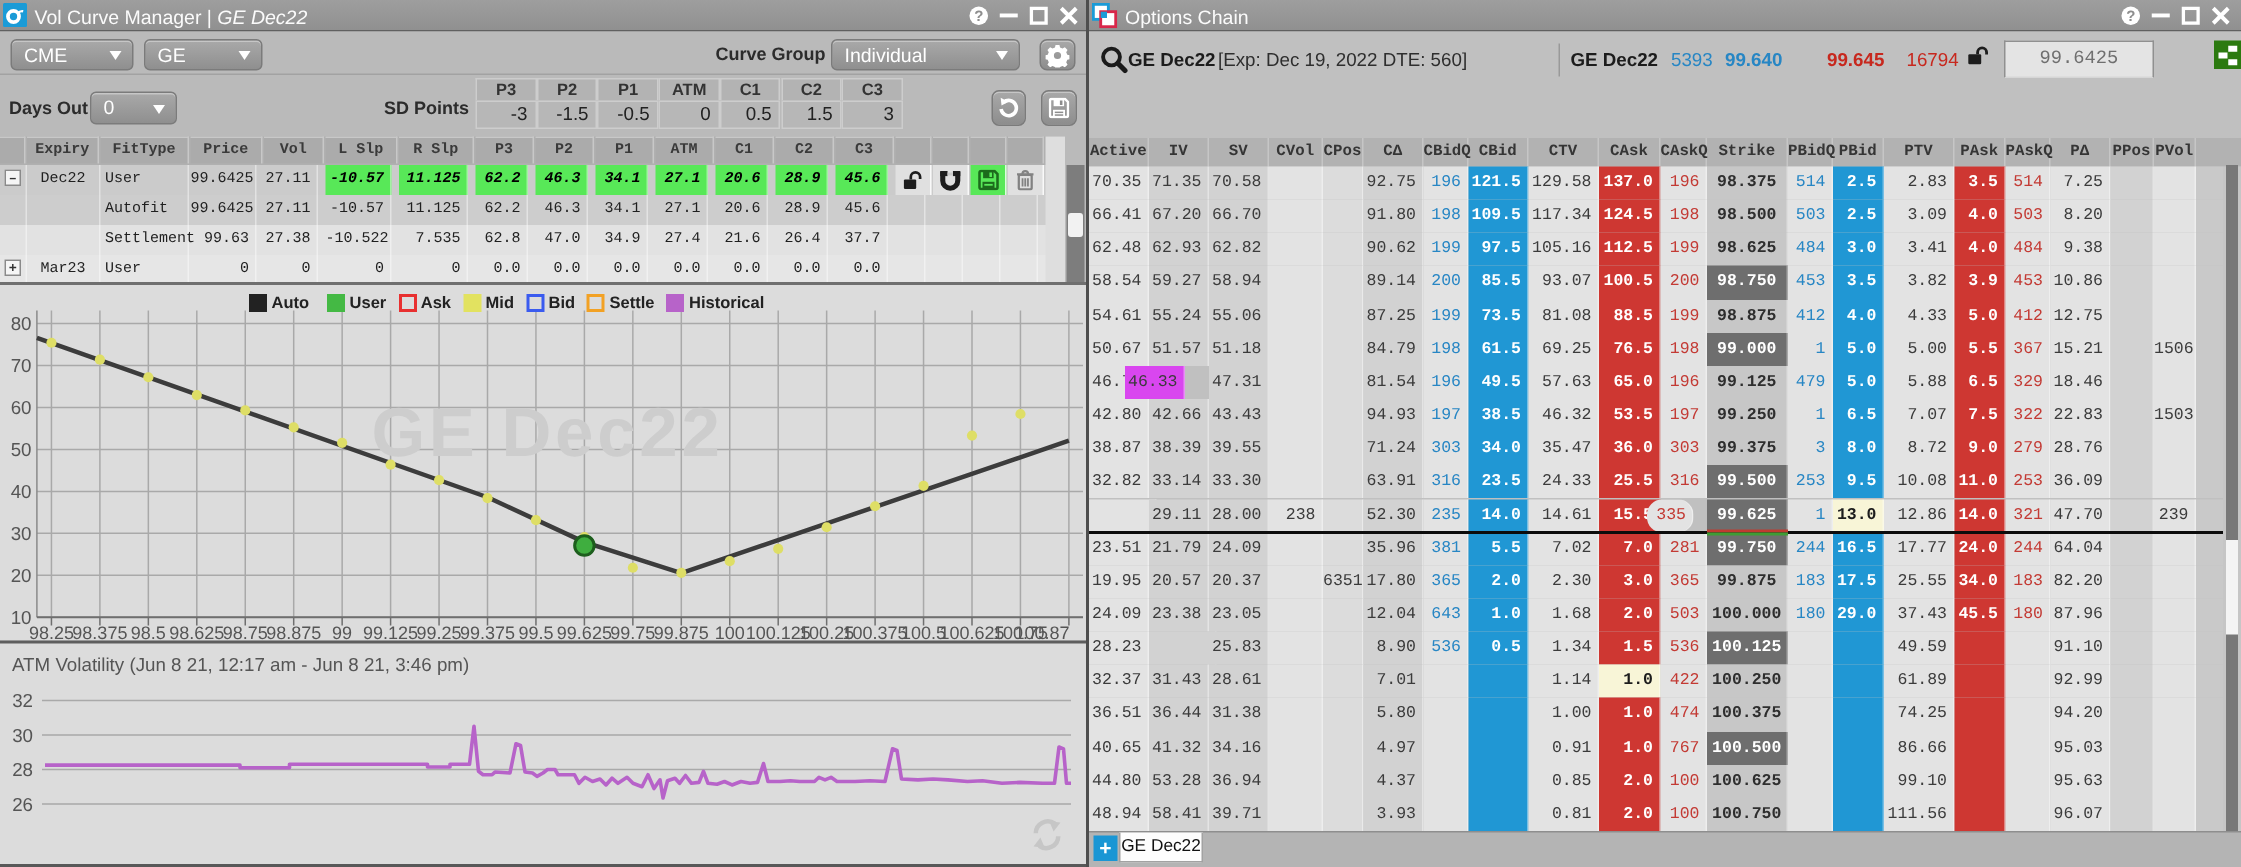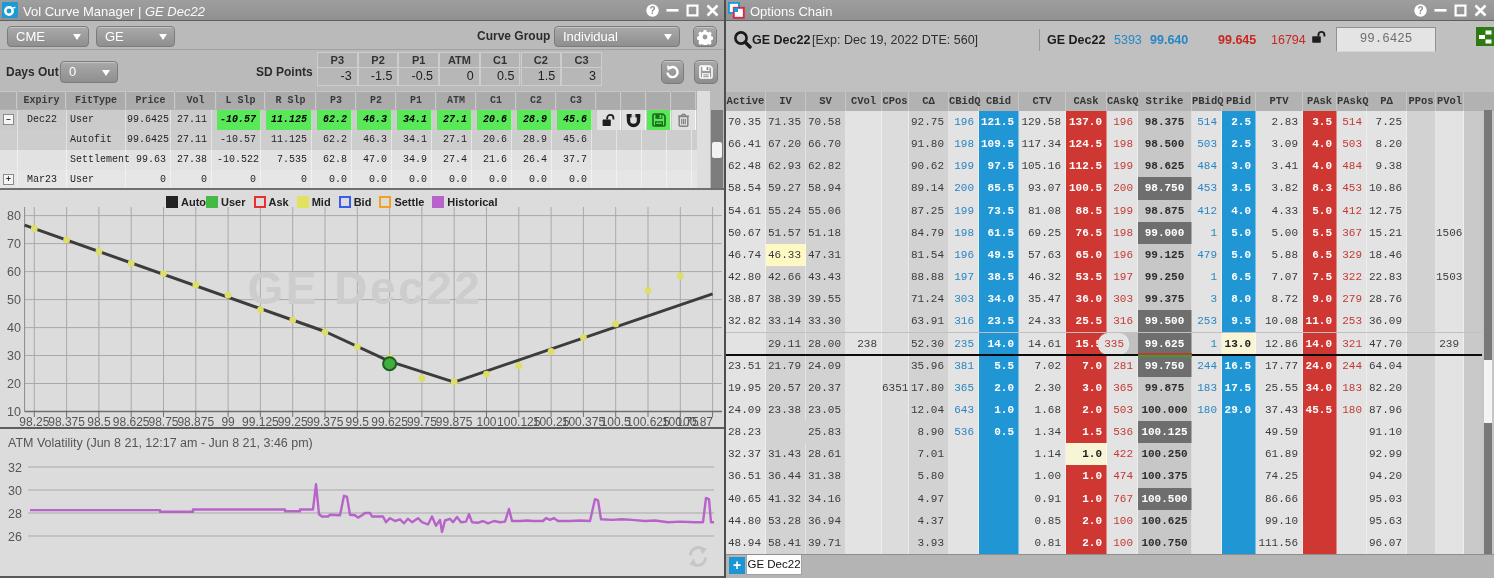--- a/index.html
+++ b/index.html
@@ -337,21 +337,21 @@
 <circle cx="551.1" cy="161.5" r="3.4" fill="#dede66"></circle>
 <circle cx="583.4" cy="147.5" r="3.4" fill="#dede66"></circle>
 <circle cx="615.7" cy="133.9" r="3.4" fill="#dede66"></circle>
 <circle cx="648.0" cy="100.4" r="3.4" fill="#dede66"></circle>
 <circle cx="680.3" cy="86.0" r="3.4" fill="#dede66"></circle>
 <circle cx="389.6" cy="173.7" r="6.5" fill="#3fae3f" stroke="#1d5e1d" stroke-width="2"></circle>
       </svg>
 </div>
 <div class="legend">
       <span class="lgbox" style="background:#222222"></span>
-      <span style="margin-right:0">Auto</span>
+      <span style="margin-right:12px">Auto</span>
       <span class="lgbox" style="background:#44b944"></span>
       <span style="margin-right:8px">User</span>
       <span class="lgbox" style="border:2.5px solid #e83030;background:#dcdcdc"></span>
       <span style="margin-right:8px">Ask</span>
       <span class="lgbox" style="background:#e2e260"></span>
       <span style="margin-right:8px">Mid</span>
       <span class="lgbox" style="border:2.5px solid #3a5bef;background:#dcdcdc"></span>
       <span style="margin-right:8px">Bid</span>
       <span class="lgbox" style="border:2.5px solid #f2a124;background:#dcdcdc"></span>
       <span style="margin-right:8px">Settle</span>
@@ -530,21 +530,21 @@
 <div class="rc" style="left:183px;width:40px;background:#d2d2d2;">89.14</div>
 <div class="rc" style="left:223px;width:30px;background:#e3e3e3;color:#2786c4;">200</div>
 <div class="rc" style="left:253px;width:40px;background:#2097d4;color:#fff;font-weight:bold">85.5</div>
 <div class="rc" style="left:293px;width:47px;background:#e3e3e3;">93.07</div>
 <div class="rc" style="left:340px;width:41px;background:#ce3732;color:#fff;font-weight:bold">100.5</div>
 <div class="rc" style="left:381px;width:31px;background:#e3e3e3;color:#c33a34;">200</div>
 <div class="rc" style="left:412px;width:54px;background:#6e6e6e;color:#fff;font-weight:bold;text-align:center;padding-right:0">98.750</div>
 <div class="rc" style="left:466px;width:30px;background:#e3e3e3;color:#2786c4;">453</div>
 <div class="rc" style="left:496px;width:34px;background:#2097d4;color:#fff;font-weight:bold">3.5</div>
 <div class="rc" style="left:530px;width:47px;background:#e3e3e3;">3.82</div>
-<div class="rc" style="left:577px;width:34px;background:#ce3732;color:#fff;font-weight:bold">8.3</div>
+<div class="rc" style="left:577px;width:34px;background:#ce3732;color:#fff;font-weight:bold">3.9</div>
 <div class="rc" style="left:611px;width:30px;background:#e3e3e3;color:#c33a34;">453</div>
 <div class="rc" style="left:641px;width:40px;background:#e3e3e3;">10.86</div>
 <div class="rc" style="left:681px;width:29px;background:#d2d2d2;"></div>
 <div class="rc" style="left:710px;width:28px;background:#e3e3e3;"></div>
 <div class="rc" style="left:738px;width:18px;background:#c9c9c9;border-right:none"></div>
 </div>
 <div class="rtr" style="left:0;top:199.60px">
 <div class="rc" style="left:0px;width:40px;background:#e3e3e3;">54.61</div>
 <div class="rc" style="left:40px;width:40px;background:#d2d2d2;">55.24</div>
 <div class="rc" style="left:80px;width:40px;background:#d2d2d2;">55.06</div>
@@ -585,21 +585,21 @@
 <div class="rc" style="left:530px;width:47px;background:#e3e3e3;">5.00</div>
 <div class="rc" style="left:577px;width:34px;background:#ce3732;color:#fff;font-weight:bold">5.5</div>
 <div class="rc" style="left:611px;width:30px;background:#e3e3e3;color:#c33a34;">367</div>
 <div class="rc" style="left:641px;width:40px;background:#e3e3e3;">15.21</div>
 <div class="rc" style="left:681px;width:29px;background:#d2d2d2;"></div>
 <div class="rc" style="left:710px;width:28px;background:#e3e3e3;">1506</div>
 <div class="rc" style="left:738px;width:18px;background:#c9c9c9;border-right:none"></div>
 </div>
 <div class="rtr" style="left:0;top:243.90px">
 <div class="rc" style="left:0px;width:40px;background:#e3e3e3;">46.74</div>
-<div class="rc" style="left:40px;width:40px;background:#fef9c3;">46.33</div>
+<div class="rc" style="left:24px;width:40px;background:#d946ef;">46.33</div>
 <div class="rc" style="left:80px;width:40px;background:#d2d2d2;">47.31</div>
 <div class="rc" style="left:120px;width:36px;background:#e3e3e3;"></div>
 <div class="rc" style="left:156px;width:27px;background:#dcdcdc;"></div>
 <div class="rc" style="left:183px;width:40px;background:#d2d2d2;">81.54</div>
 <div class="rc" style="left:223px;width:30px;background:#e3e3e3;color:#2786c4;">196</div>
 <div class="rc" style="left:253px;width:40px;background:#2097d4;color:#fff;font-weight:bold">49.5</div>
 <div class="rc" style="left:293px;width:47px;background:#e3e3e3;">57.63</div>
 <div class="rc" style="left:340px;width:41px;background:#ce3732;color:#fff;font-weight:bold">65.0</div>
 <div class="rc" style="left:381px;width:31px;background:#e3e3e3;color:#c33a34;">196</div>
 <div class="rc" style="left:412px;width:54px;background:#c7c7c7;color:#2e2e2e;font-weight:bold;text-align:center;padding-right:0">99.125</div>
@@ -612,21 +612,21 @@
 <div class="rc" style="left:681px;width:29px;background:#d2d2d2;"></div>
 <div class="rc" style="left:710px;width:28px;background:#e3e3e3;"></div>
 <div class="rc" style="left:738px;width:18px;background:#c9c9c9;border-right:none"></div>
 </div>
 <div class="rtr" style="left:0;top:266.05px">
 <div class="rc" style="left:0px;width:40px;background:#e3e3e3;">42.80</div>
 <div class="rc" style="left:40px;width:40px;background:#d2d2d2;">42.66</div>
 <div class="rc" style="left:80px;width:40px;background:#d2d2d2;">43.43</div>
 <div class="rc" style="left:120px;width:36px;background:#e3e3e3;"></div>
 <div class="rc" style="left:156px;width:27px;background:#dcdcdc;"></div>
-<div class="rc" style="left:183px;width:40px;background:#d2d2d2;">88.88</div>
+<div class="rc" style="left:183px;width:40px;background:#d2d2d2;">94.93</div>
 <div class="rc" style="left:223px;width:30px;background:#e3e3e3;color:#2786c4;">197</div>
 <div class="rc" style="left:253px;width:40px;background:#2097d4;color:#fff;font-weight:bold">38.5</div>
 <div class="rc" style="left:293px;width:47px;background:#e3e3e3;">46.32</div>
 <div class="rc" style="left:340px;width:41px;background:#ce3732;color:#fff;font-weight:bold">53.5</div>
 <div class="rc" style="left:381px;width:31px;background:#e3e3e3;color:#c33a34;">197</div>
 <div class="rc" style="left:412px;width:54px;background:#c7c7c7;color:#2e2e2e;font-weight:bold;text-align:center;padding-right:0">99.250</div>
 <div class="rc" style="left:466px;width:30px;background:#e3e3e3;color:#2786c4;">1</div>
 <div class="rc" style="left:496px;width:34px;background:#2097d4;color:#fff;font-weight:bold">6.5</div>
 <div class="rc" style="left:530px;width:47px;background:#e3e3e3;">7.07</div>
 <div class="rc" style="left:577px;width:34px;background:#ce3732;color:#fff;font-weight:bold">7.5</div>

